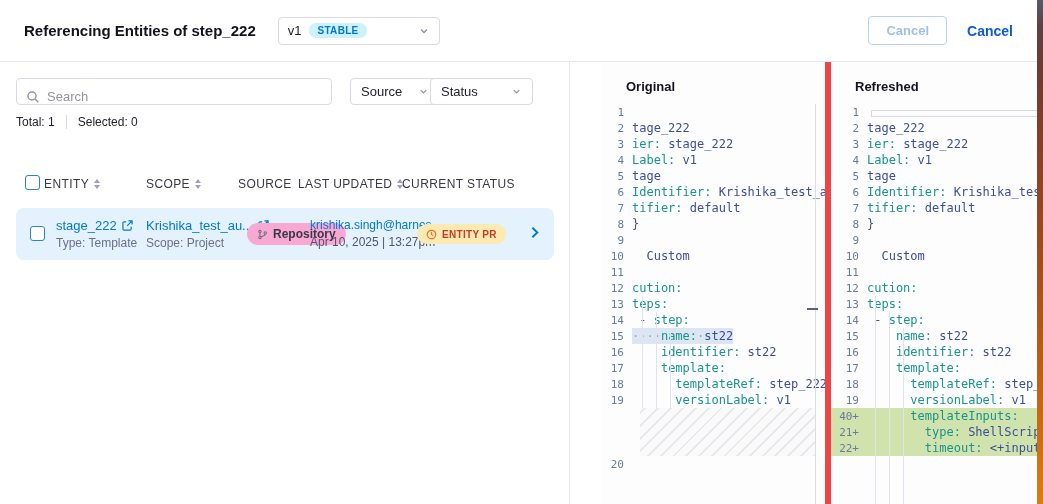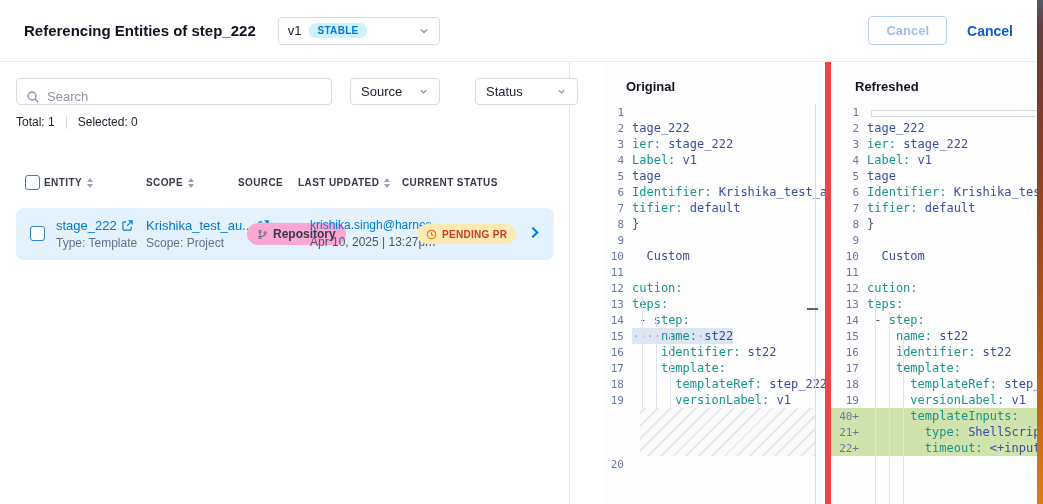--- a/index.html
+++ b/index.html
@@ -32,26 +32,26 @@
   .search-box { position:absolute; top:16px; left:16px; width:316px; height:27px;
     border:1px solid #d9dae6; border-radius:4px; display:flex; align-items:flex-end; background:#fff; }
   .search-box svg { margin:0 7px 0 9px; flex:none; }
   .search-box input { border:none; outline:none; font-size:13px; color:#22222f; width:100%;
     font-family:inherit; background:transparent; }
   .search-box input::placeholder { color:#9293a5; }
   .select-pill { position:absolute; top:16px; height:27px; border:1px solid #d9dae6; border-radius:4px;
     display:flex; align-items:center; justify-content:space-between; padding:0 10px; font-size:13px;
     color:#22222f; background:#fff; cursor:pointer; }
   .select-source { left:350px; width:90px; }
-  .select-status { left:475px; width:103px; }
+  .select-status { left:430px; width:103px; }
   .totals { position:absolute; top:53px; left:16px; display:flex; align-items:center; font-size:12px; color:#22222f; }
   .totals .sep { width:1px; height:14px; background:#d9dae6; margin:0 11px; }
 
-  .thead { position:absolute; top:112px; left:0; width:570px; height:22px; font-size:10px;
-    font-weight:700; color:#383946; letter-spacing:.4px; }
+  .thead { position:absolute; top:112px; left:0; width:570px; height:22px; font-size:12px;
+    font-weight:400; color:#383946; letter-spacing:.4px; }
   .th { position:absolute; top:3px; display:flex; align-items:center; gap:5px; }
   .checkbox { width:15px; height:15px; border:1.5px solid #2f80d0; border-radius:3px; background:#fff; display:inline-block; }
   .sort { display:inline-flex; flex-direction:column; gap:2px; }
   .sort i { display:block; width:0; height:0; border-left:3.5px solid transparent; border-right:3.5px solid transparent; }
   .sort .up { border-bottom:4px solid #9fa0b5; }
   .sort .dn { border-top:4px solid #9fa0b5; }
 
   .row { position:absolute; top:146px; left:16px; width:538px; height:52px; background:#e4f2fd;
     border-radius:8px; cursor:pointer; }
   .row .cell-main { font-size:13px; color:#0278d5; display:flex; align-items:center; gap:5px; }
@@ -230,21 +230,21 @@
       </div>
       <div class="cell-sub">Apr 10, 2025 | 13:27pm</div>
     </div>
     <div class="badge-status">
       <span style="display:flex;">
         <svg width="11" height="11" viewBox="0 0 12 12">
             <circle cx="6" cy="6" r="4.6" fill="none" stroke="#ff7020" stroke-width="1.3"></circle>
             <path d="M6 3.4V6l1.8 1.2" fill="none" stroke="#ff7020" stroke-width="1.3"></path>
           </svg>
       </span>
-      <span>PENDING PR</span>
+      <span>ENTITY PR</span>
     </div>
     <span class="c-chevron">
       <svg width="13" height="13" viewBox="0 0 12 12">
           <polyline points="4,1.6 8.6,6 4,10.4" fill="none" stroke="#0278d5" stroke-width="1.8"></polyline>
         </svg>
     </span>
   </div>
 </section>
 
 <section class="diff-area">

